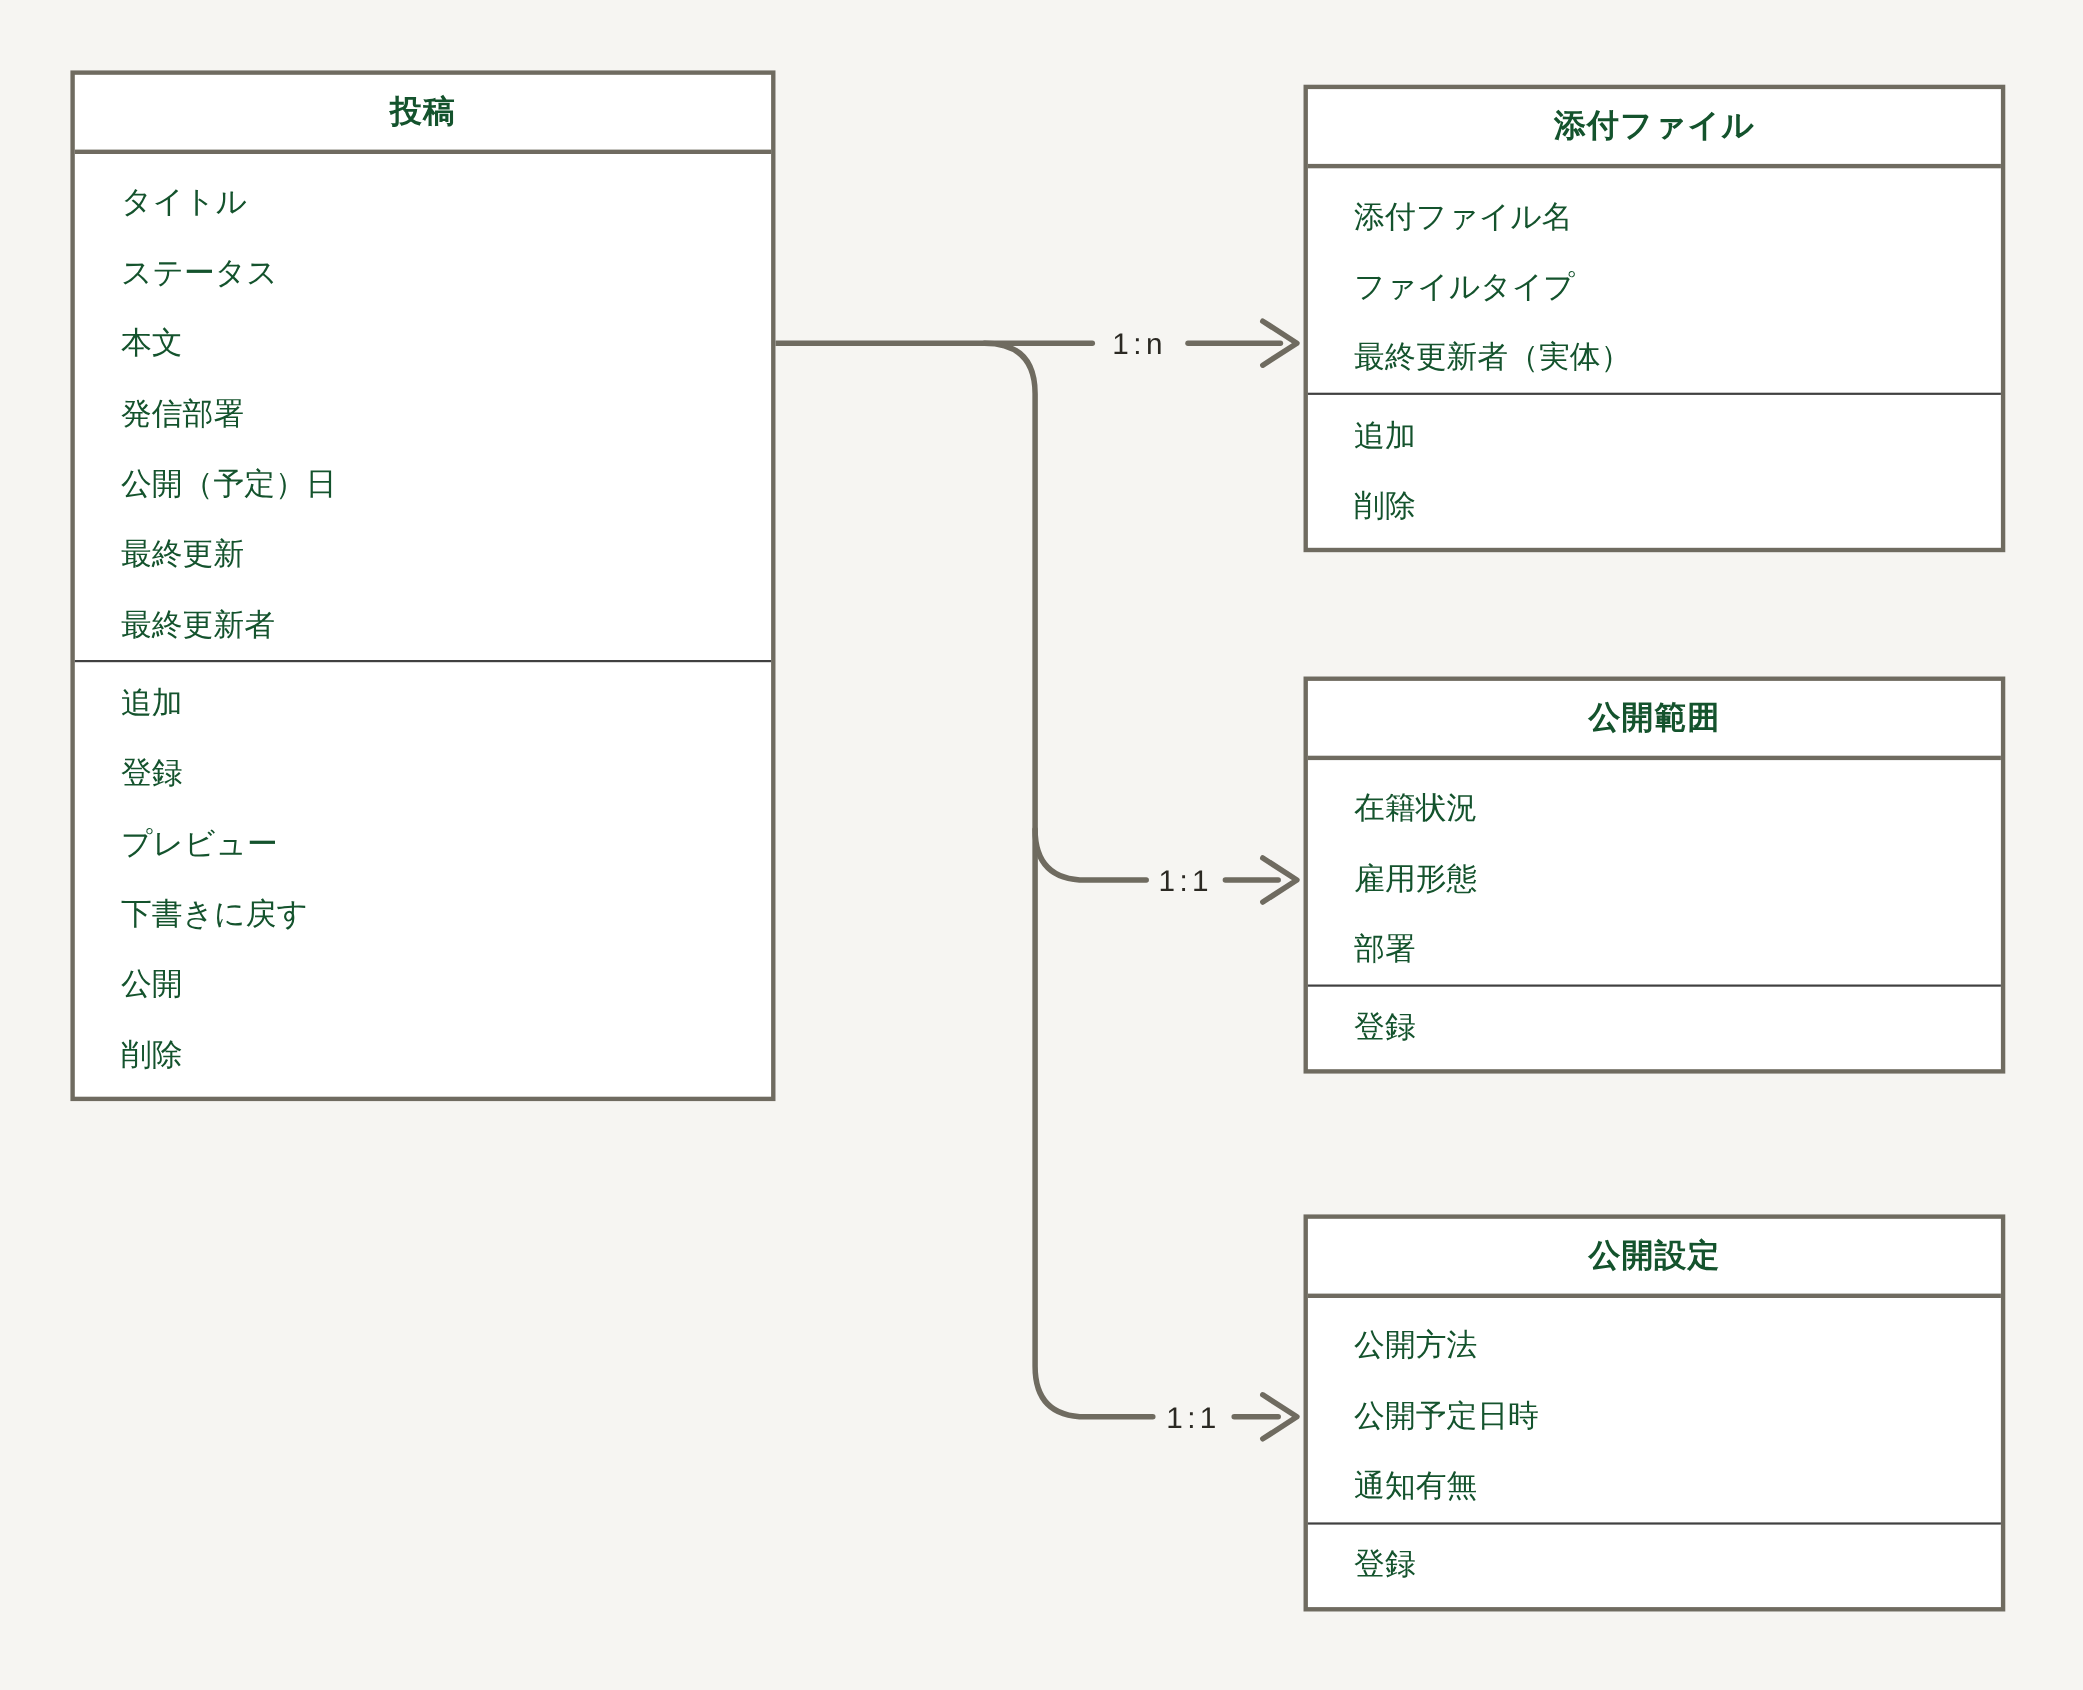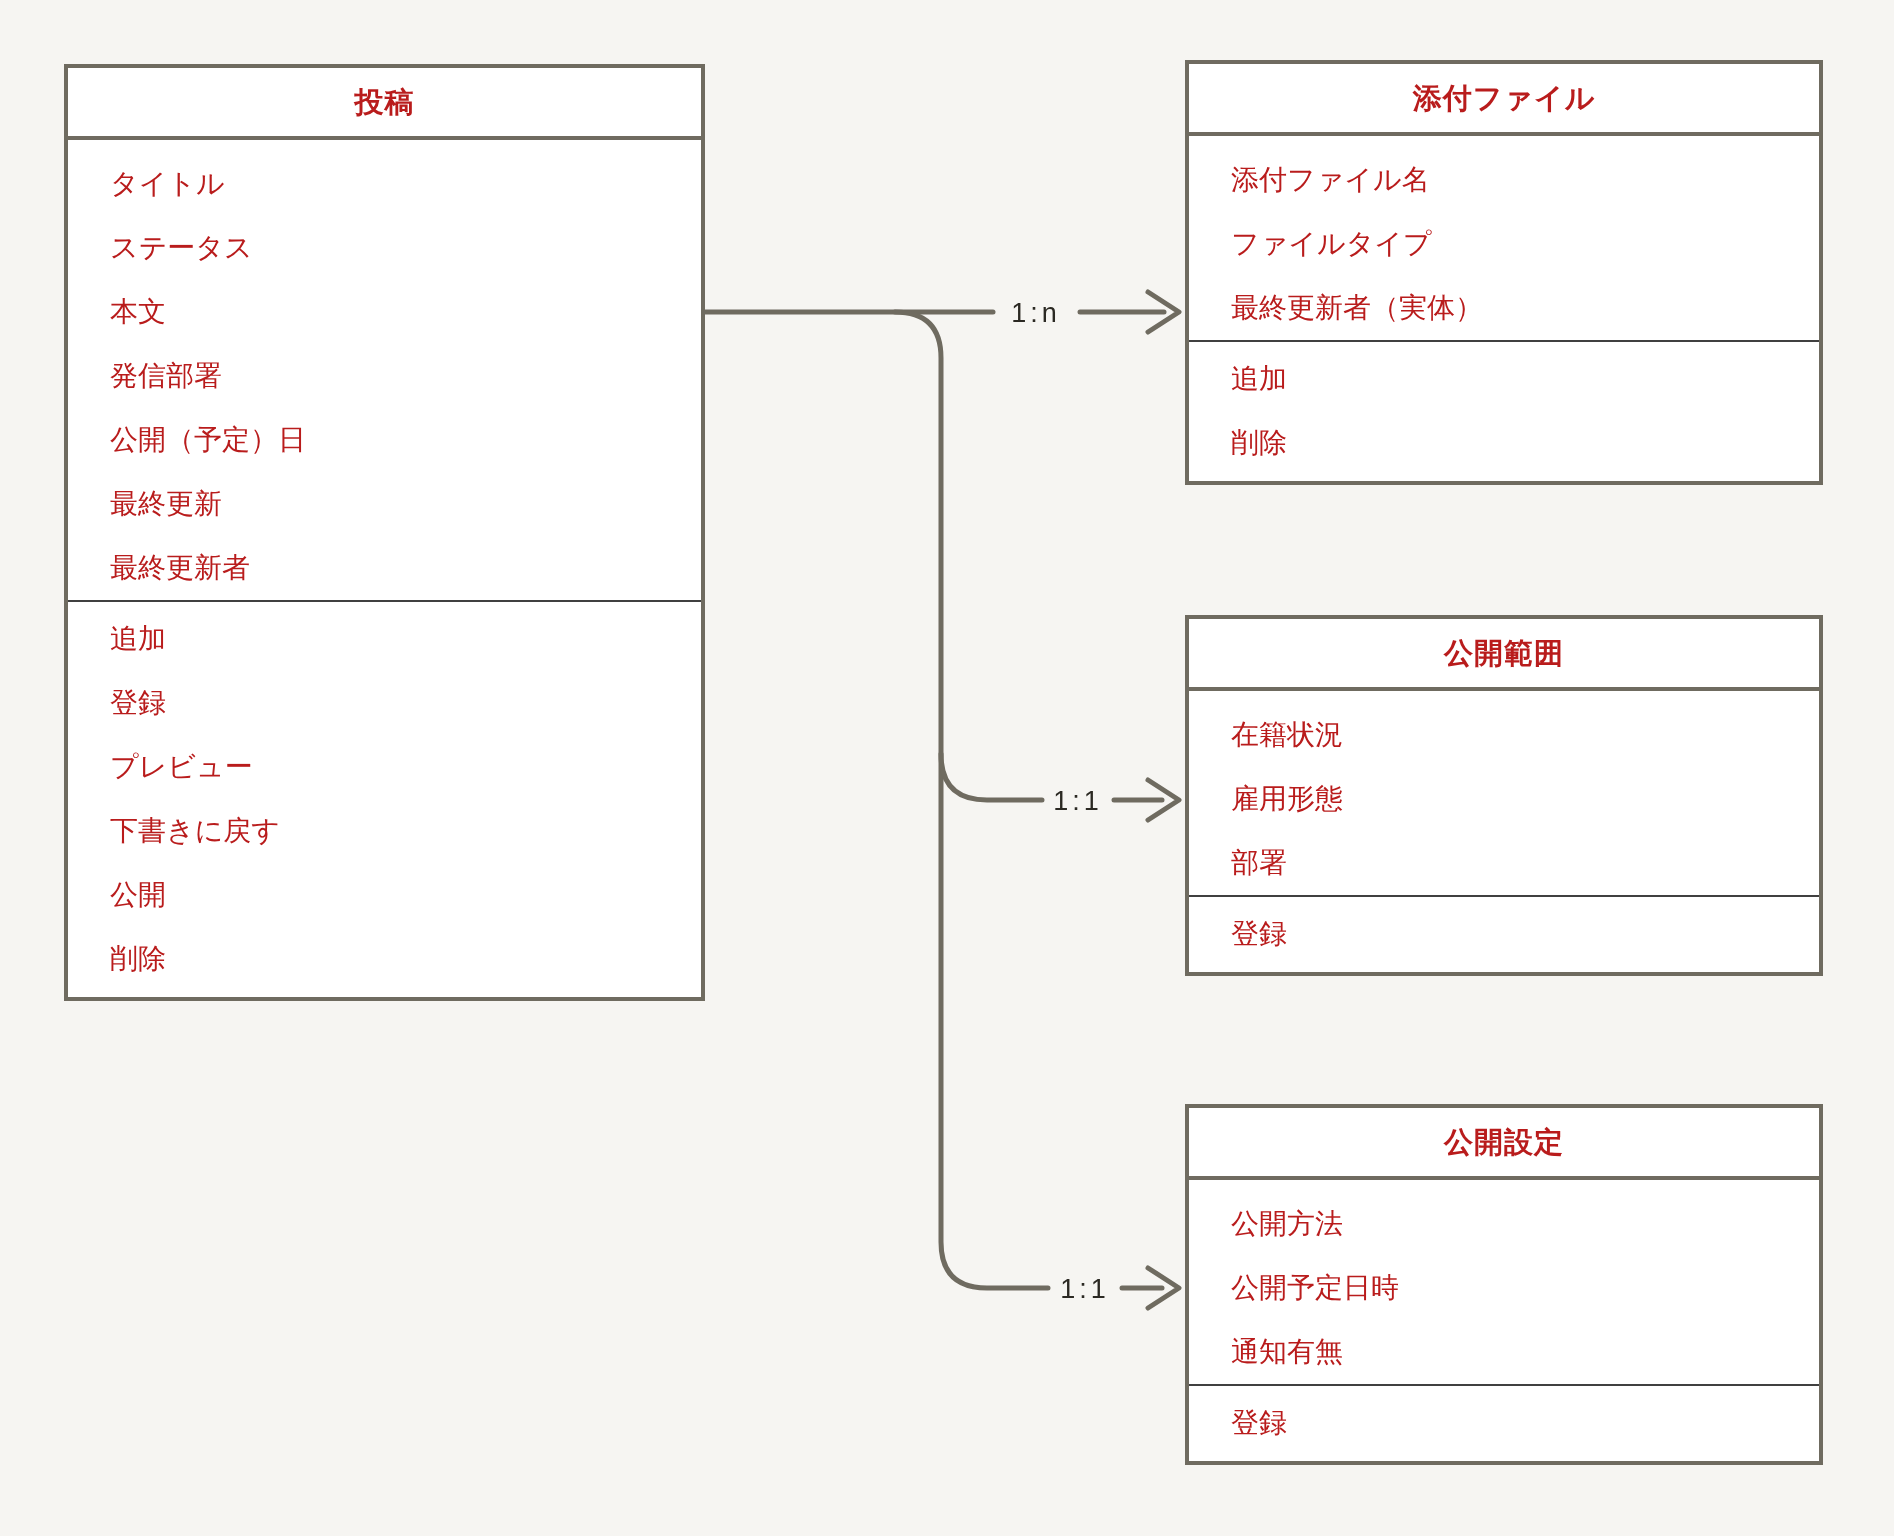--- a/index.html
+++ b/index.html
@@ -19,21 +19,21 @@
     left:0;top:0;
     width:1894px;height:1536px;
     z-index:1;
   }
   .entity{
     position:absolute;
     z-index:2;
     background:#ffffff;
     border:4px solid #6f6b60;
     box-sizing:content-box;
-    color:#b91c1c;
+    color:#14532d;
   }
   .entity-header{
     height:68px;
     line-height:68px;
     text-align:center;
     font-size:29px;
     font-weight:700;
     border-bottom:4px solid #6f6b60;
     letter-spacing:1px;
   }
@@ -102,21 +102,21 @@
     <div class="entity-section actions">
       <div class="row">追加</div>
       <div class="row">登録</div>
       <div class="row">プレビュー</div>
       <div class="row">下書きに戻す</div>
       <div class="row">公開</div>
       <div class="row">削除</div>
     </div>
   </div>
 
-  <div class="entity" style="left:1185px;top:60px;width:630px;">
+  <div class="entity" style="left:1185px;top:77px;width:630px;">
     <div class="entity-header">添付ファイル</div>
     <div class="entity-section fields">
       <div class="row">添付ファイル名</div>
       <div class="row">ファイルタイプ</div>
       <div class="row">最終更新者（実体）</div>
     </div>
     <div class="entity-section actions">
       <div class="row">追加</div>
       <div class="row">削除</div>
     </div>

